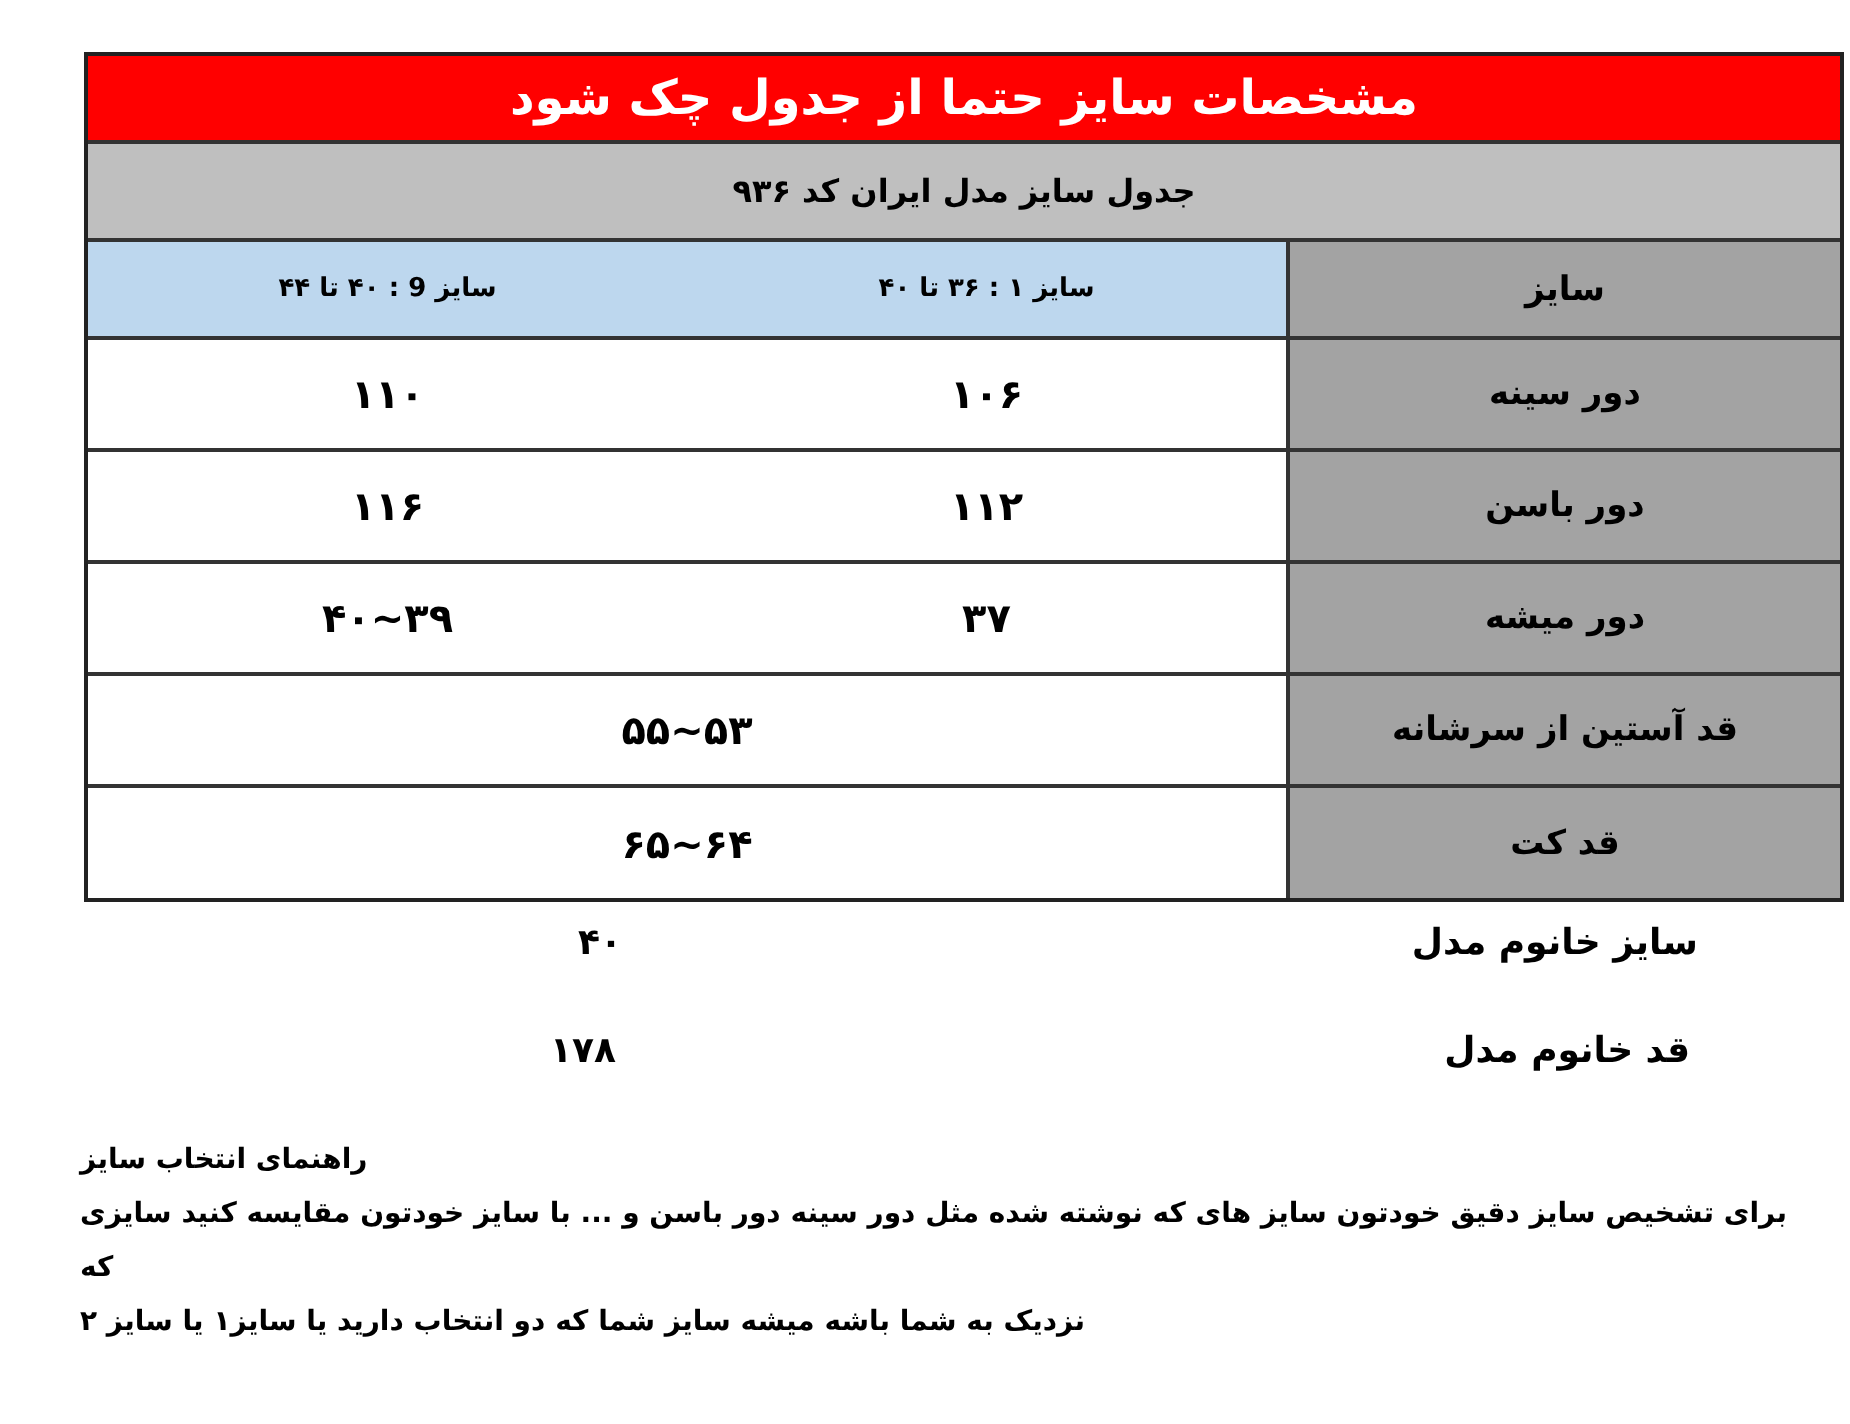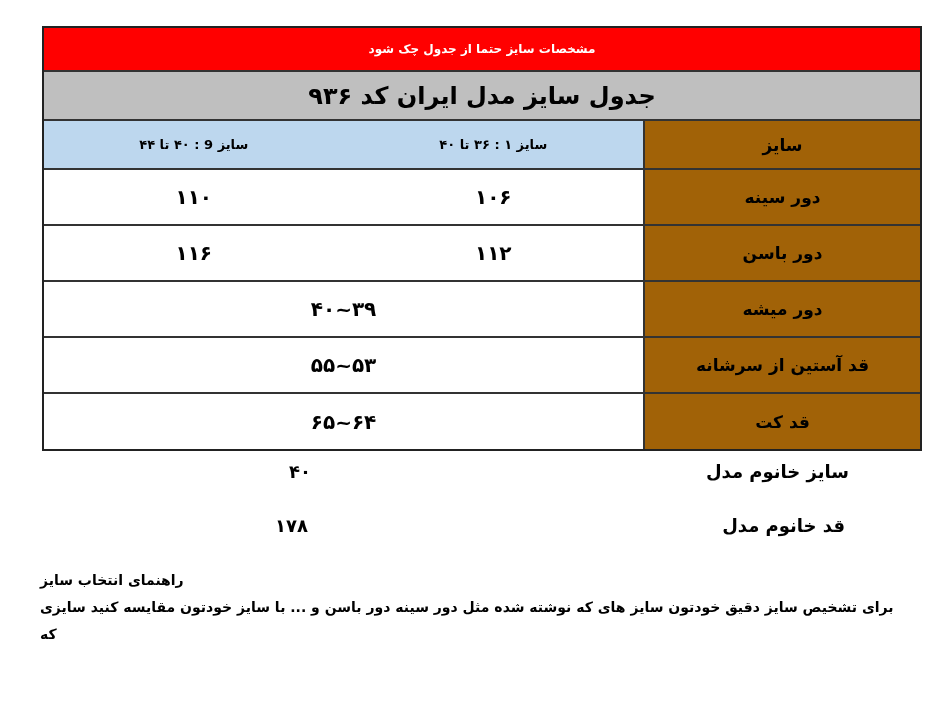--- a/index.html
+++ b/index.html
@@ -3,29 +3,29 @@
   <meta charset="utf-8">
   <style>
     * { box-sizing: border-box; margin: 0; padding: 0; }
     html, body { width: 925px; height: 712px; background: #ffffff; overflow: hidden; }
     body { position: relative; font-family: "DejaVu Sans", sans-serif; color: #000; direction: rtl; }
 
     .sheet { position: absolute; left: 42px; top: 26px; width: 880px; border: 2px solid #222; }
 
     .banner {
       height: 44px; display: flex; align-items: center; justify-content: center;
-      font-weight: bold; font-size: 12px; border-bottom: 2px solid #333;
+      font-weight: bold; font-size: 24px; border-bottom: 2px solid #333;
     }
     .banner.red { background: #ff0000; color: #ffffff; }
-    .banner.gray { background: #bfbfbf; color: #000; height: 49px; font-size: 24px; }
+    .banner.gray { background: #bfbfbf; color: #000; height: 49px; font-size: 16px; }
 
     .row { display: flex; flex-direction: row; border-bottom: 2px solid #333; }
     .row:last-child { border-bottom: none; }
     .row .label {
-      width: 277px; background: #a16207; border-left: 2px solid #333;
+      width: 277px; background: #a3a3a3; border-left: 2px solid #333;
       display: flex; align-items: center; justify-content: center;
       font-weight: bold; font-size: 17px;
     }
     .row .values { flex: 1; display: flex; flex-direction: row; background: #ffffff; }
     .row.header .values { background: #bdd7ee; }
     .row .values .cell {
       flex: 1; display: flex; align-items: center; justify-content: center;
       font-weight: bold; font-size: 20px;
     }
     .row.header .values .cell { font-size: 13px; }
@@ -72,20 +72,21 @@
     <div class="label">دور باسن</div>
     <div class="values">
       <div class="cell s1">۱۱۲</div>
       <div class="cell s2">۱۱۶</div>
     </div>
   </div>
 
   <div class="row r-data2">
     <div class="label">دور میشه</div>
     <div class="values">
+      <div class="cell s1">۳۷</div>
       <div class="cell s2">۳۹~۴۰</div>
     </div>
   </div>
 
   <div class="row r-data2">
     <div class="label">قد آستین از سرشانه</div>
     <div class="values">
       <div class="cell merged">۵۳~۵۵</div>
     </div>
   </div>
@@ -105,13 +106,14 @@
   </div>
   <div class="model-line" style="top:60px; right:80px; width:570px; height:30px;">
     <span class="k">قد خانوم مدل</span>
     <span class="v" style="left:0;">۱۷۸</span>
   </div>
 </div>
 
 <div class="guide">
   <span class="title">راهنمای انتخاب سایز</span>
   <span class="para">برای تشخیص سایز دقیق خودتون سایز های که نوشته شده مثل دور سینه دور باسن و ... با سایز خودتون مقایسه کنید سایزی که</span>
+  <span class="para">نزدیک به شما باشه میشه سایز شما که دو انتخاب دارید یا سایز۱ یا سایز ۲</span>
 </div>
 
 </body></html>

